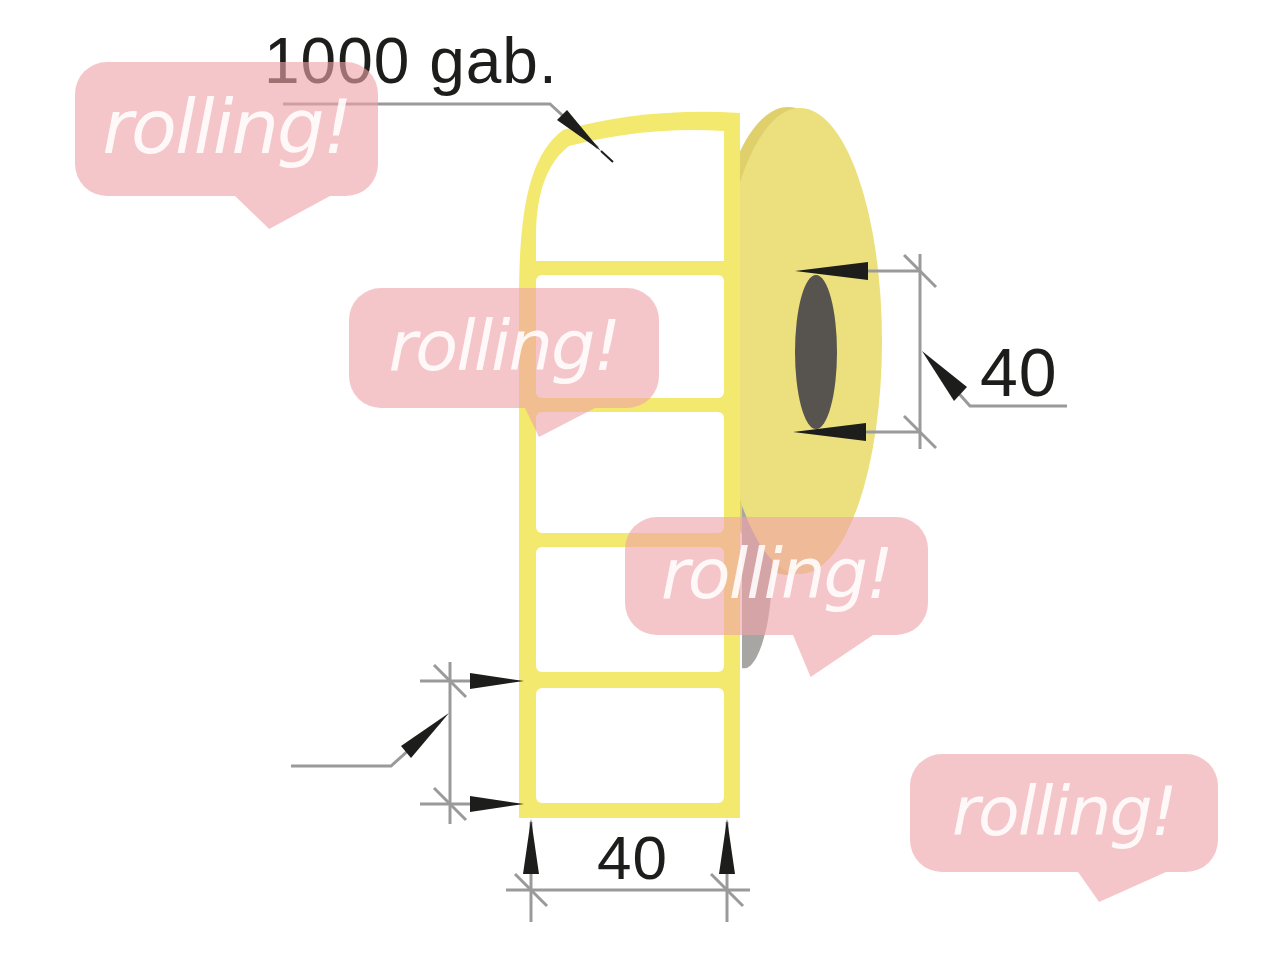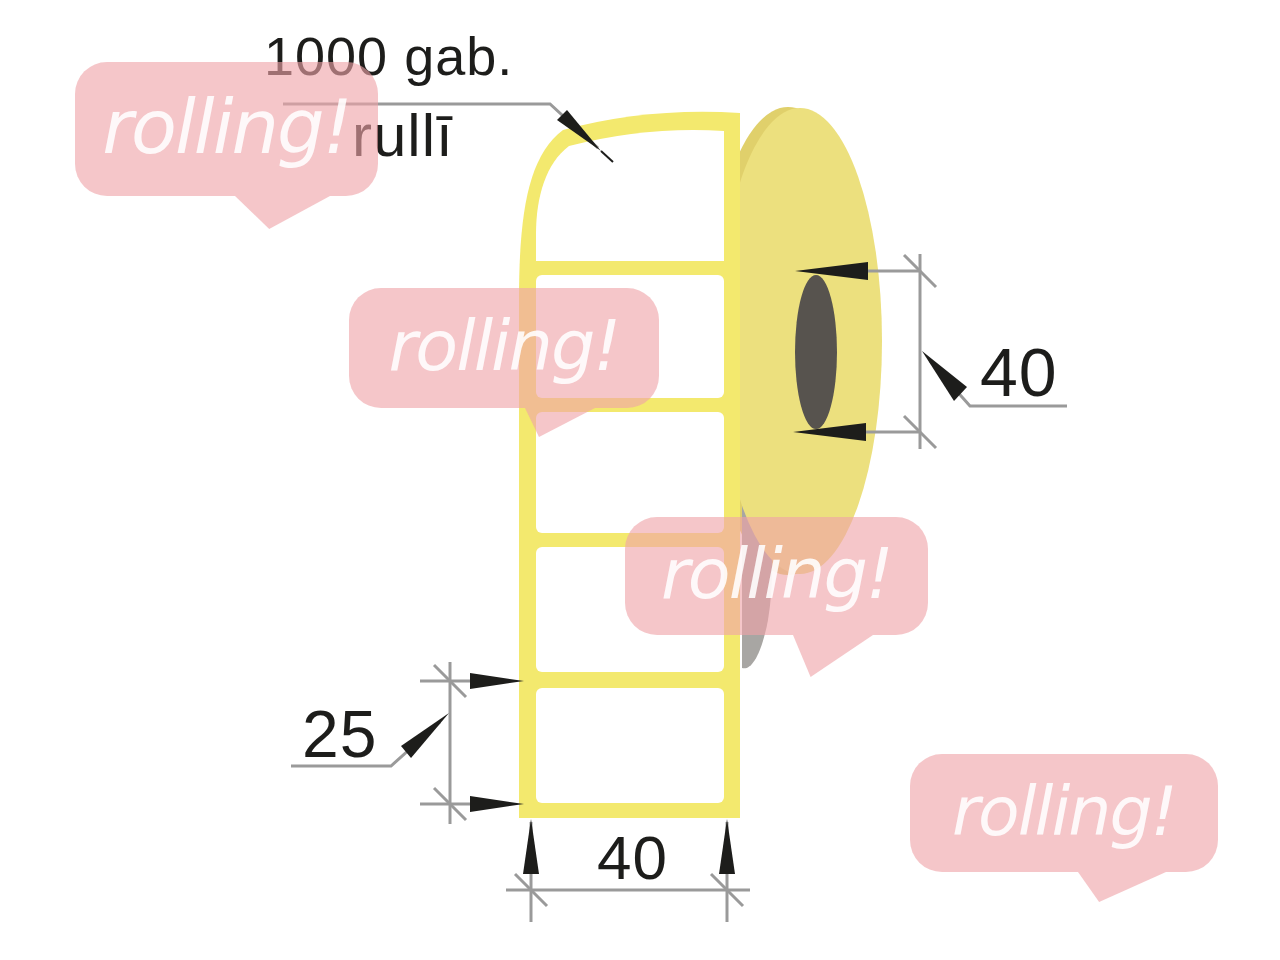--- a/index.html
+++ b/index.html
@@ -3,21 +3,21 @@
 <meta charset="utf-8">
 <style>
   html,body{margin:0;padding:0;background:#ffffff;}
   .stage{position:relative;width:1280px;height:960px;background:#ffffff;overflow:hidden;
          font-family:"Liberation Sans",sans-serif;}
   .stage svg{position:absolute;left:0;top:0;}
 
   
   .dim-text{position:absolute;color:#1d1d1b;font-family:"Liberation Sans",sans-serif;
             white-space:nowrap;line-height:1;letter-spacing:1px;}
-  .t-qty   {left:264px;top:29px;  font-size:54px;}
+  .t-qty   {left:264px;top:29px;  font-size:64px;}
   .t-unit  {left:352px;top:106px; font-size:60px;}
   .t-core  {left:980px;top:338px; font-size:68px;}
   .t-height{left:302px;top:701px; font-size:66px;}
   .t-width {left:597px;top:827px; font-size:62px;}
 
   
   .bubble{position:absolute;background:rgba(239,163,168,0.62);border-radius:32px;
           display:flex;align-items:center;justify-content:center;}
   .bubble .wm{font-family:"DejaVu Sans",sans-serif;font-style:italic;font-weight:400;
               color:rgba(255,255,255,0.88);letter-spacing:-2px;transform:translateY(-2px);}
@@ -99,23 +99,21 @@
     </g>
 
     <g>
       <path class="gline" d="M 283,104 L 550,104 L 598,148"></path>
       <polygon class="arrow" points="601,151 557,120 567,110"></polygon>
       <line class="blackline" x1="601" y1="151" x2="613" y2="162"></line>
     </g>
   </svg>
 
   <div class="dim-text t-qty">1000 gab.</div>
-  <div class="dim-text t-unit">rullī</div>
   <div class="dim-text t-core">40</div>
-  <div class="dim-text t-height">25</div>
   <div class="dim-text t-width">40</div>
 
   <div class="bubble bub-a">
     <span class="wm">rolling!</span>
     <div class="tail"></div>
   </div>
   <div class="bubble bub-b">
     <span class="wm">rolling!</span>
     <div class="tail"></div>
   </div>

